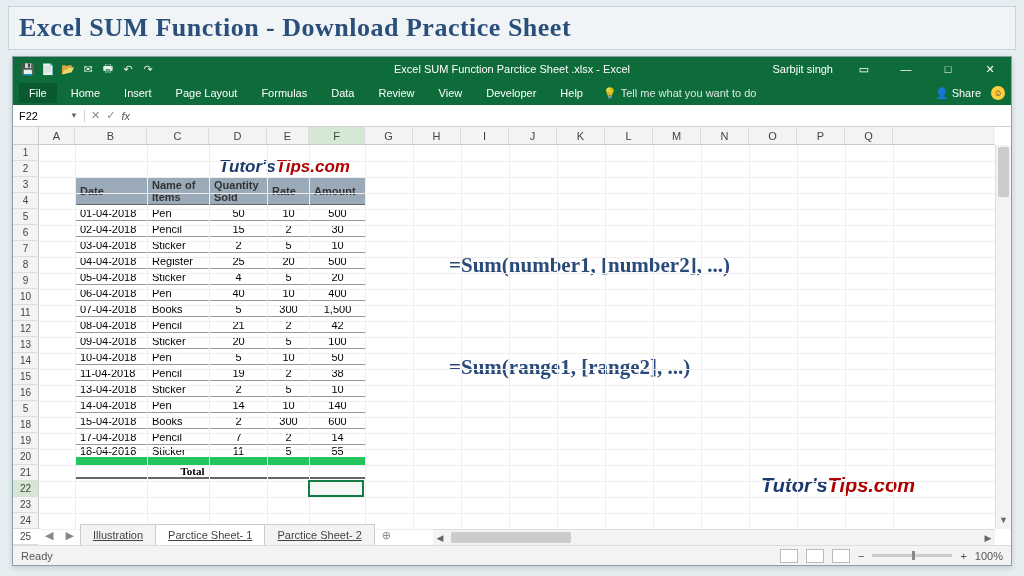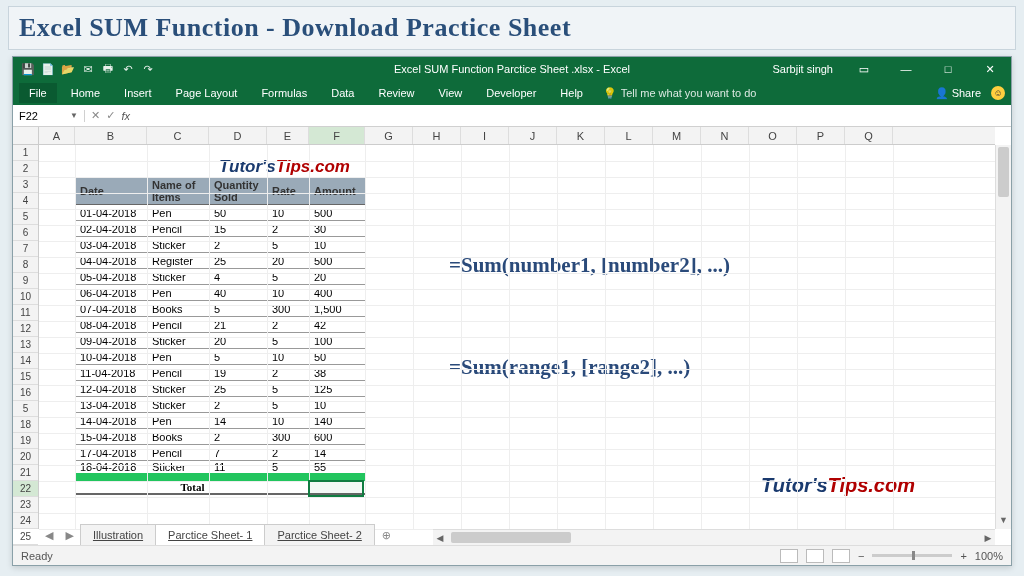--- a/index.html
+++ b/index.html
@@ -38,21 +38,21 @@
 .row-headers div { border-bottom:1px solid #ddd; text-align:center; font-size:10px; color:#444; height:16px; line-height:16px;}
 .corner { position:absolute; top:0; left:0; width:26px; height:18px; background:#f3f3f3; border-right:1px solid #ccc; border-bottom:1px solid #ccc; z-index:3;}
 
 .cells { position:absolute; top:18px; left:26px; right:16px; bottom:16px; }
 .gridlines-h { position:absolute; left:0; right:0; border-bottom:1px solid #eee; }
 .gridlines-v { position:absolute; top:0; bottom:0; border-right:1px solid #eee; }
 
 .data-table { position:absolute; top:32px; left:36px; font-size:11px; border-collapse:collapse; }
 .data-table th { background:#9aaab8; color:#333; font-weight:bold; border:1px solid #666; padding:1px 4px; text-align:left; font-size:11px;}
 .data-table td { border:1px solid #999; padding:0 4px; height:16px; background:#fff;}
-.data-table td.num { text-align:left; }
+.data-table td.num { text-align:center; }
 .data-table tfoot td { font-weight:bold; text-align:center; font-family:"Comic Sans MS",cursive; border-top:8px solid #22c55e; border-bottom:2px solid #666;}
 .col-date{width:72px;} .col-name{width:62px;} .col-qty{width:58px;} .col-rate{width:42px;} .col-amt{width:56px;}
 
 .watermark { position:absolute; font-family:"Comic Sans MS",cursive; font-weight:bold; font-size:17px; color:#1a3a6e; font-style:italic;}
 .watermark .red { color:#b00000; }
 .wm-top { top:12px; left:180px; }
 .wm-bottom { bottom:32px; right:80px; font-size:20px;}
 
 .formula-overlay { position:absolute; left:410px; font-family:"Comic Sans MS",cursive; font-size:21px; color:#2a4a7a; font-weight:bold;}
 .fo1 { top:108px; } .fo2 { top:210px; }
@@ -282,27 +282,20 @@
               <td class="num">50</td>
             </tr>
             <tr>
               <td>11-04-2018</td>
               <td>Pencil</td>
               <td class="num">19</td>
               <td class="num">2</td>
               <td class="num">38</td>
             </tr>
             <tr>
-              <td>12-04-2018</td>
-              <td>Sticker</td>
-              <td class="num">25</td>
-              <td class="num">5</td>
-              <td class="num">125</td>
-            </tr>
-            <tr>
               <td>13-04-2018</td>
               <td>Sticker</td>
               <td class="num">2</td>
               <td class="num">5</td>
               <td class="num">10</td>
             </tr>
             <tr>
               <td>14-04-2018</td>
               <td>Pen</td>
               <td class="num">14</td>

